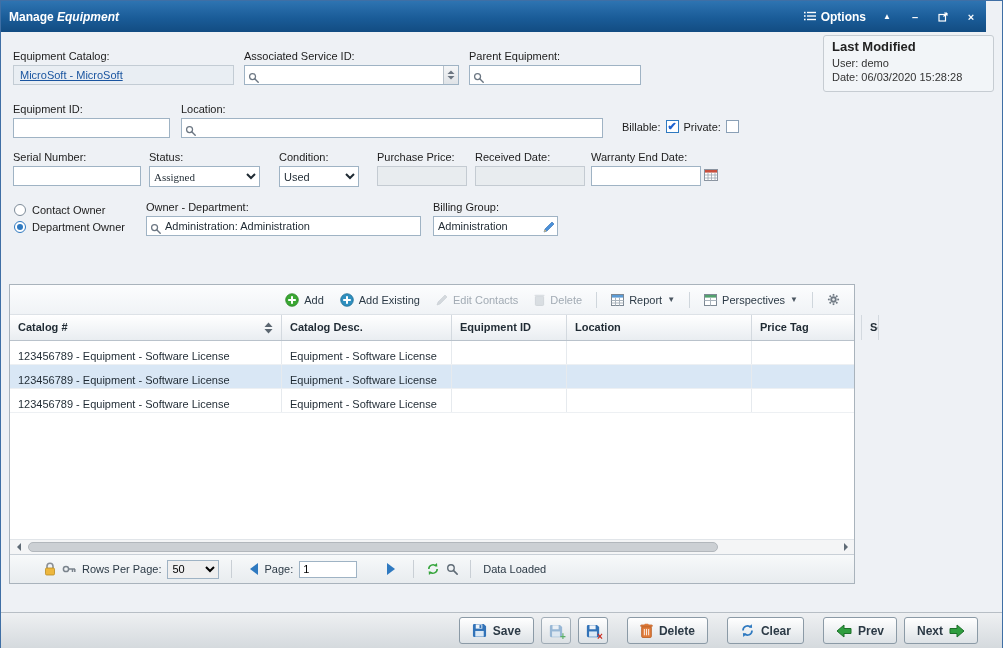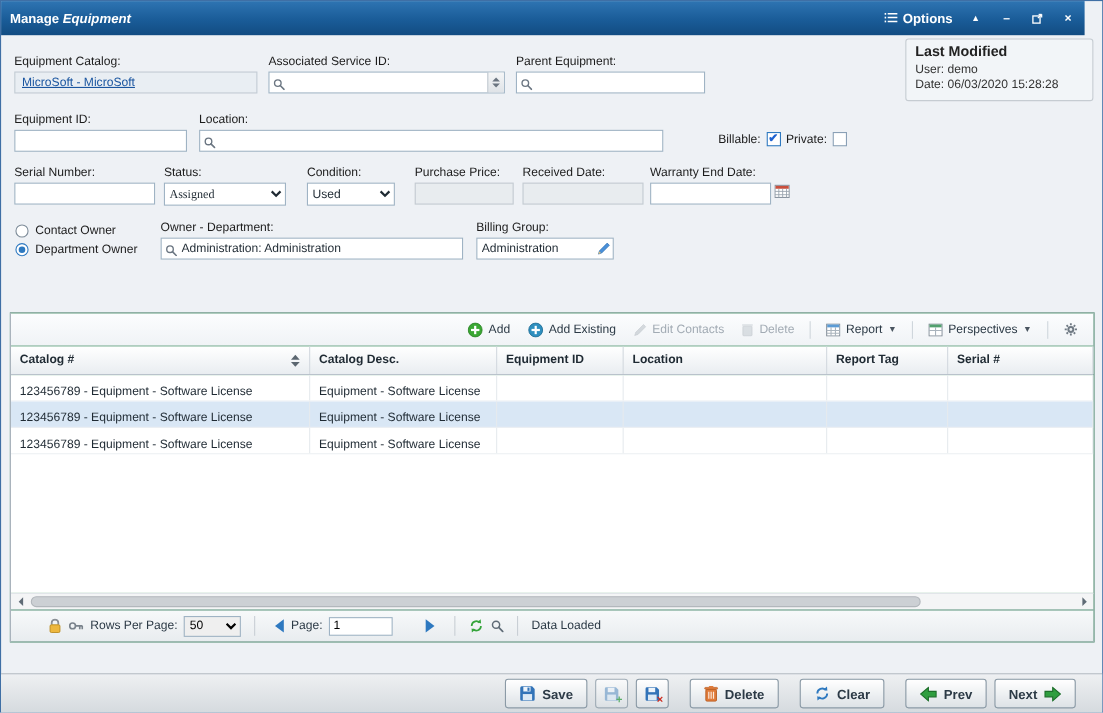--- a/index.html
+++ b/index.html
@@ -57,22 +57,22 @@
 
   
   .tabs-row { position: absolute; top: 260px; left: 8px; height: 23px; display: flex; z-index: 3; }
   .tab { margin-top: 2px; height: 21px; line-height: 20px; padding: 0 11px; margin-right: 2px;
     border: 1px solid #aab4bd; border-bottom: none; border-radius: 3px 3px 0 0;
     background: linear-gradient(#f8fafb,#dde3e8); font-size: 11px; color: #2c3640; cursor: pointer;
     white-space: nowrap; }
   .tab.active { margin-top: 0; height: 23px; line-height: 22px; background: #fff; color: #111; }
 
   
-  .panel { position: absolute; top: 283px; left: 8px; width: 986px; height: 300px;
-    border: 1px solid #a9b3bc; background: #15803d; display: flex; flex-direction: column; z-index: 2; }
+  .panel { position: absolute; top: 283px; left: 8px; width: 846px; height: 300px;
+    border: 1px solid #a9b3bc; background: #fdba74; display: flex; flex-direction: column; z-index: 2; }
   .gtoolbar { height: 30px; flex: 0 0 30px; display: flex; align-items: center; justify-content: flex-end;
     gap: 4px; padding: 0 8px; background: linear-gradient(#fcfdfe,#f0f3f6); border-bottom: 1px solid #dde2e7; }
   .tbtn { display: inline-flex; align-items: center; gap: 5px; padding: 2px 6px; font-size: 11px;
     color: #2c3a46; cursor: pointer; white-space: nowrap; }
   .tbtn.disabled { color: #a2abb4; cursor: default; }
   .tbtn.disabled svg { opacity: 0.45; }
   .tsep { width: 1px; height: 16px; background: #cfd6dc; margin: 0 4px; }
   .ddarrow { font-size: 8px; color: #4a5560; }
 
   .thead { display: flex; height: 26px; flex: 0 0 26px; background: linear-gradient(#ffffff,#e9edf1);
@@ -227,21 +227,21 @@
         <span class="mag">
           <svg width="11" height="11" viewBox="0 0 14 14">
               <circle cx="5.8" cy="5.8" r="3.8" fill="none" stroke="#6b7682" stroke-width="1.6"></circle>
               <line x1="8.6" y1="8.6" x2="13" y2="13" stroke="#6b7682" stroke-width="1.8" stroke-linecap="round"></line>
             </svg>
         </span>
         <input class="tinput" value="" style="">
       </div>
     </div>
 
-    <div class="chk-row" style="left:652px; top:92px;">
+    <div class="chk-row" style="left:621px; top:92px;">
       <span>Billable:</span>
       <span class="cb checked">
           <span>✔</span>
         </span>
       <span>Private:</span>
       <span class="cb"></span>
     </div>
 
     <div class="fg" style="left:12px; top:123px; width:128px;">
       <div class="flabel">Serial Number:</div>
@@ -412,21 +412,21 @@
           <span>Catalog #</span>
           <svg width="9" height="12" viewBox="0 0 9 12">
               <polygon points="4.5,0.5 8.5,5 0.5,5" fill="#5b6670"></polygon>
               <polygon points="4.5,11.5 8.5,7 0.5,7" fill="#5b6670"></polygon>
             </svg>
         </div>
       </div>
       <div class="cell c2">Catalog Desc.</div>
       <div class="cell c3">Equipment ID</div>
       <div class="cell c4">Location</div>
-      <div class="cell c5">Report Tag</div>
+      <div class="cell c5">Price Tag</div>
       <div class="cell c6">Serial #</div>
     </div>
 
     <div class="tbody">
       <div class="trow">
         <div class="cell c1">123456789 - Equipment - Software License</div>
         <div class="cell c2">Equipment - Software License</div>
         <div class="cell c3"></div>
         <div class="cell c4"></div>
         <div class="cell c5"></div>

